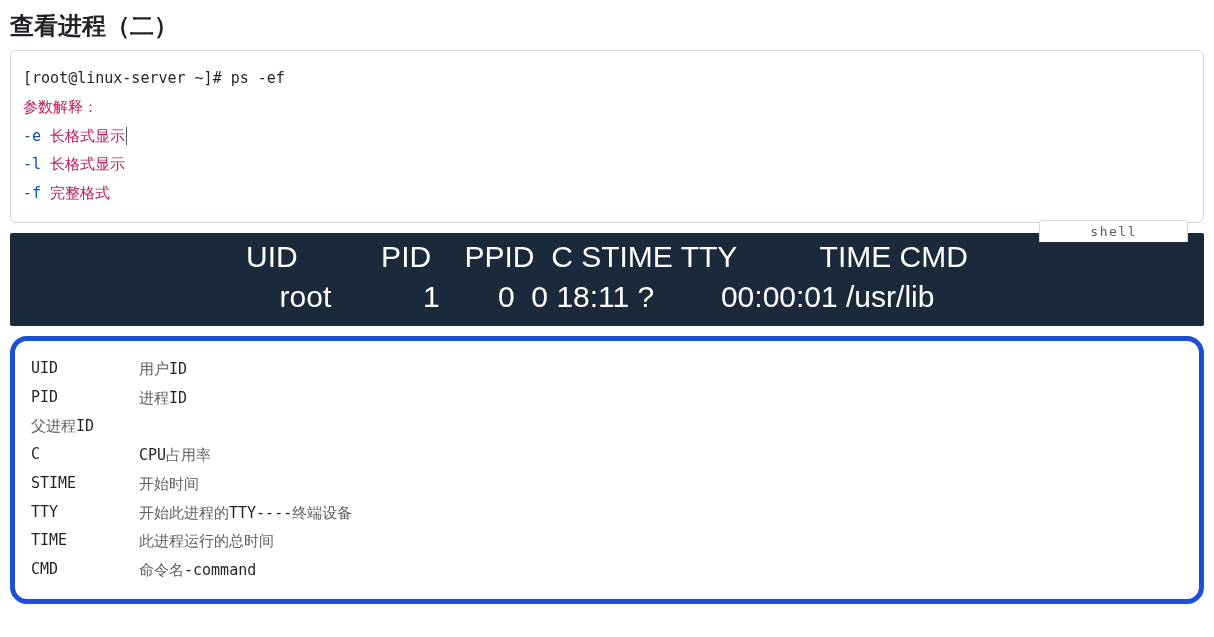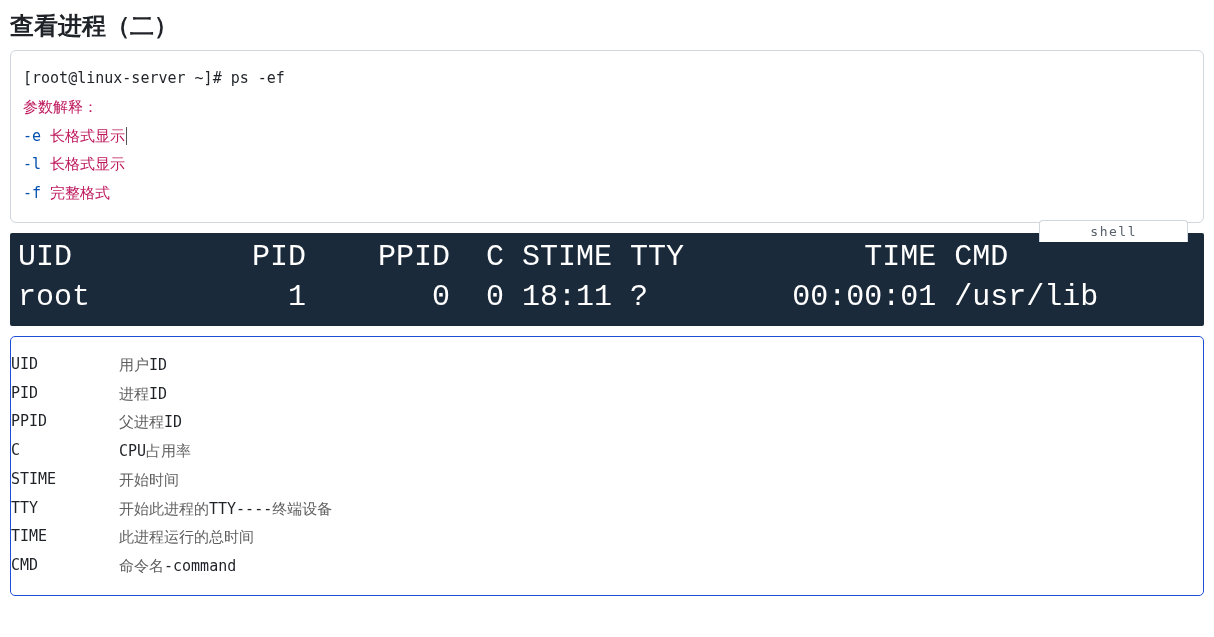--- a/index.html
+++ b/index.html
@@ -54,33 +54,34 @@
       font-family: "Consolas", monospace;
       font-size: 13px;
       color: #57606a;
       letter-spacing: 1.5px;
       border-top-left-radius: 4px;
       border-top-right-radius: 4px;
     }
     .terminal {
       background: #1b2a3a;
       color: #ffffff;
-      font-family: Liberation Mono, monospace;
+      font-family: Liberation Sans, sans-serif;
       font-size: 30px;
       font-weight: 500;
       padding: 4px 8px 8px 8px;
       line-height: 1.35;
       white-space: pre;
       overflow: hidden;
       border-radius: 2px;
+      text-align: center;
     }
     .desc-block {
-      border: 1px solid #1d4ed8;
-      border-radius: 5px;
-      padding: 14px 0;
+      border: 5px solid #1d4ed8;
+      border-radius: 17px;
+      padding: 14px 16px;
       font-family: "Consolas", "SFMono-Regular", monospace;
       font-size: 15px;
       line-height: 1.85;
       background: #ffffff;
     }
     .desc-row { display: flex; }
     .desc-key {
       width: 108px;
       flex-shrink: 0;
       color: #1f2328;
@@ -111,21 +112,20 @@
 <div class="desc-block">
   <div class="desc-row">
       <span class="desc-key">UID</span>
       <span class="desc-val"><span>用户</span><span class="mono">ID</span><span></span></span>
     </div>
   <div class="desc-row">
       <span class="desc-key">PID</span>
       <span class="desc-val"><span>进程</span><span class="mono">ID</span><span></span></span>
     </div>
   <div class="desc-row">
-      <span class="desc-key">PPID</span>
       <span class="desc-val"><span>父进程</span><span class="mono">ID</span><span></span></span>
     </div>
   <div class="desc-row">
       <span class="desc-key">C</span>
       <span class="desc-val"><span></span><span class="mono">CPU</span><span>占用率</span></span>
     </div>
   <div class="desc-row">
       <span class="desc-key">STIME</span>
       <span class="desc-val"><span>开始时间</span><span class="mono"></span><span></span></span>
     </div>

